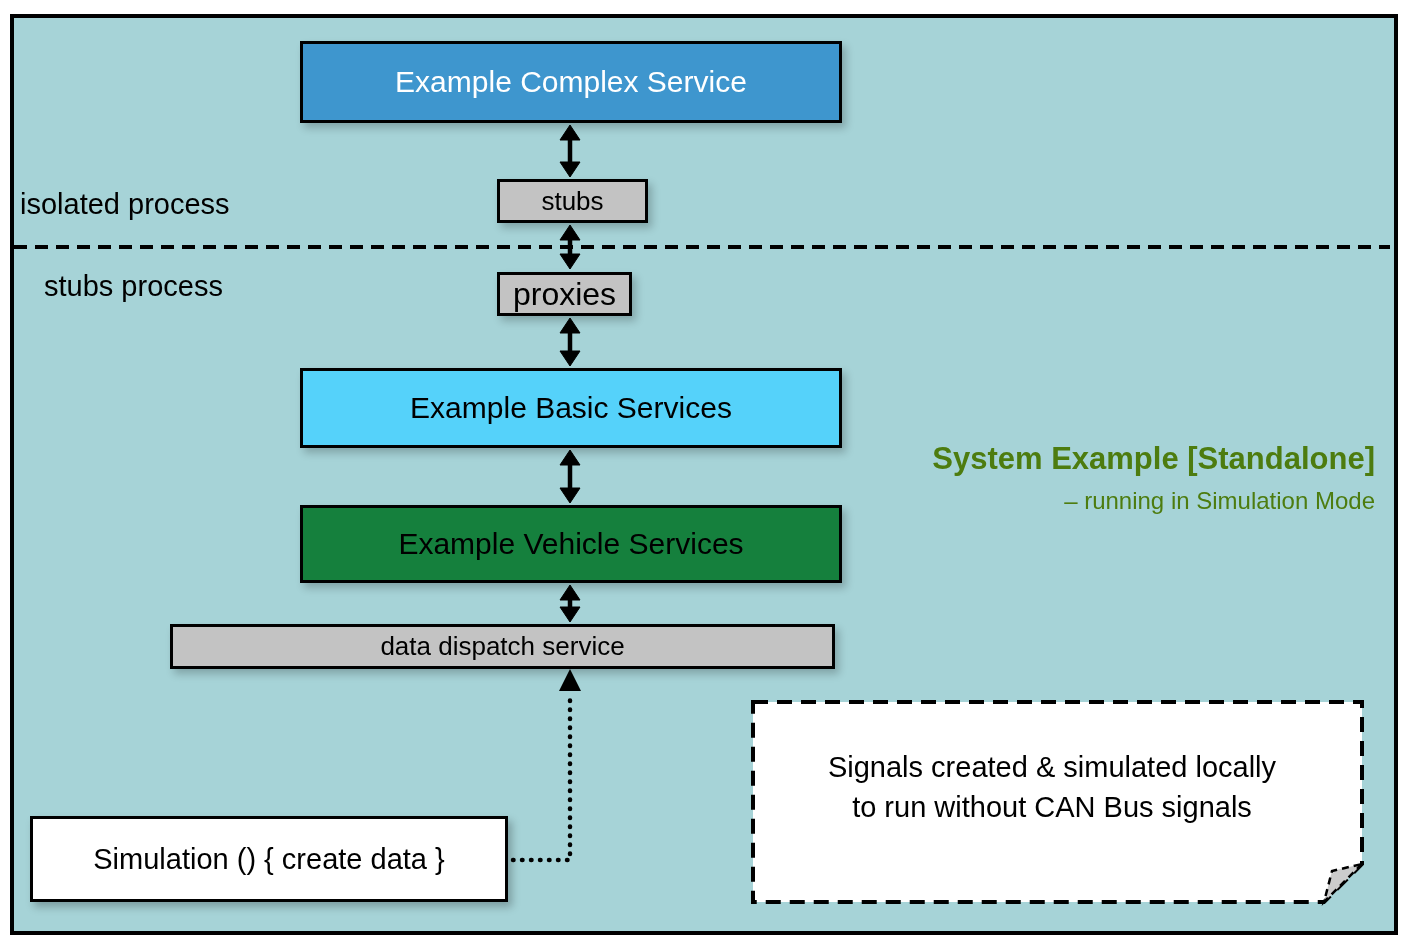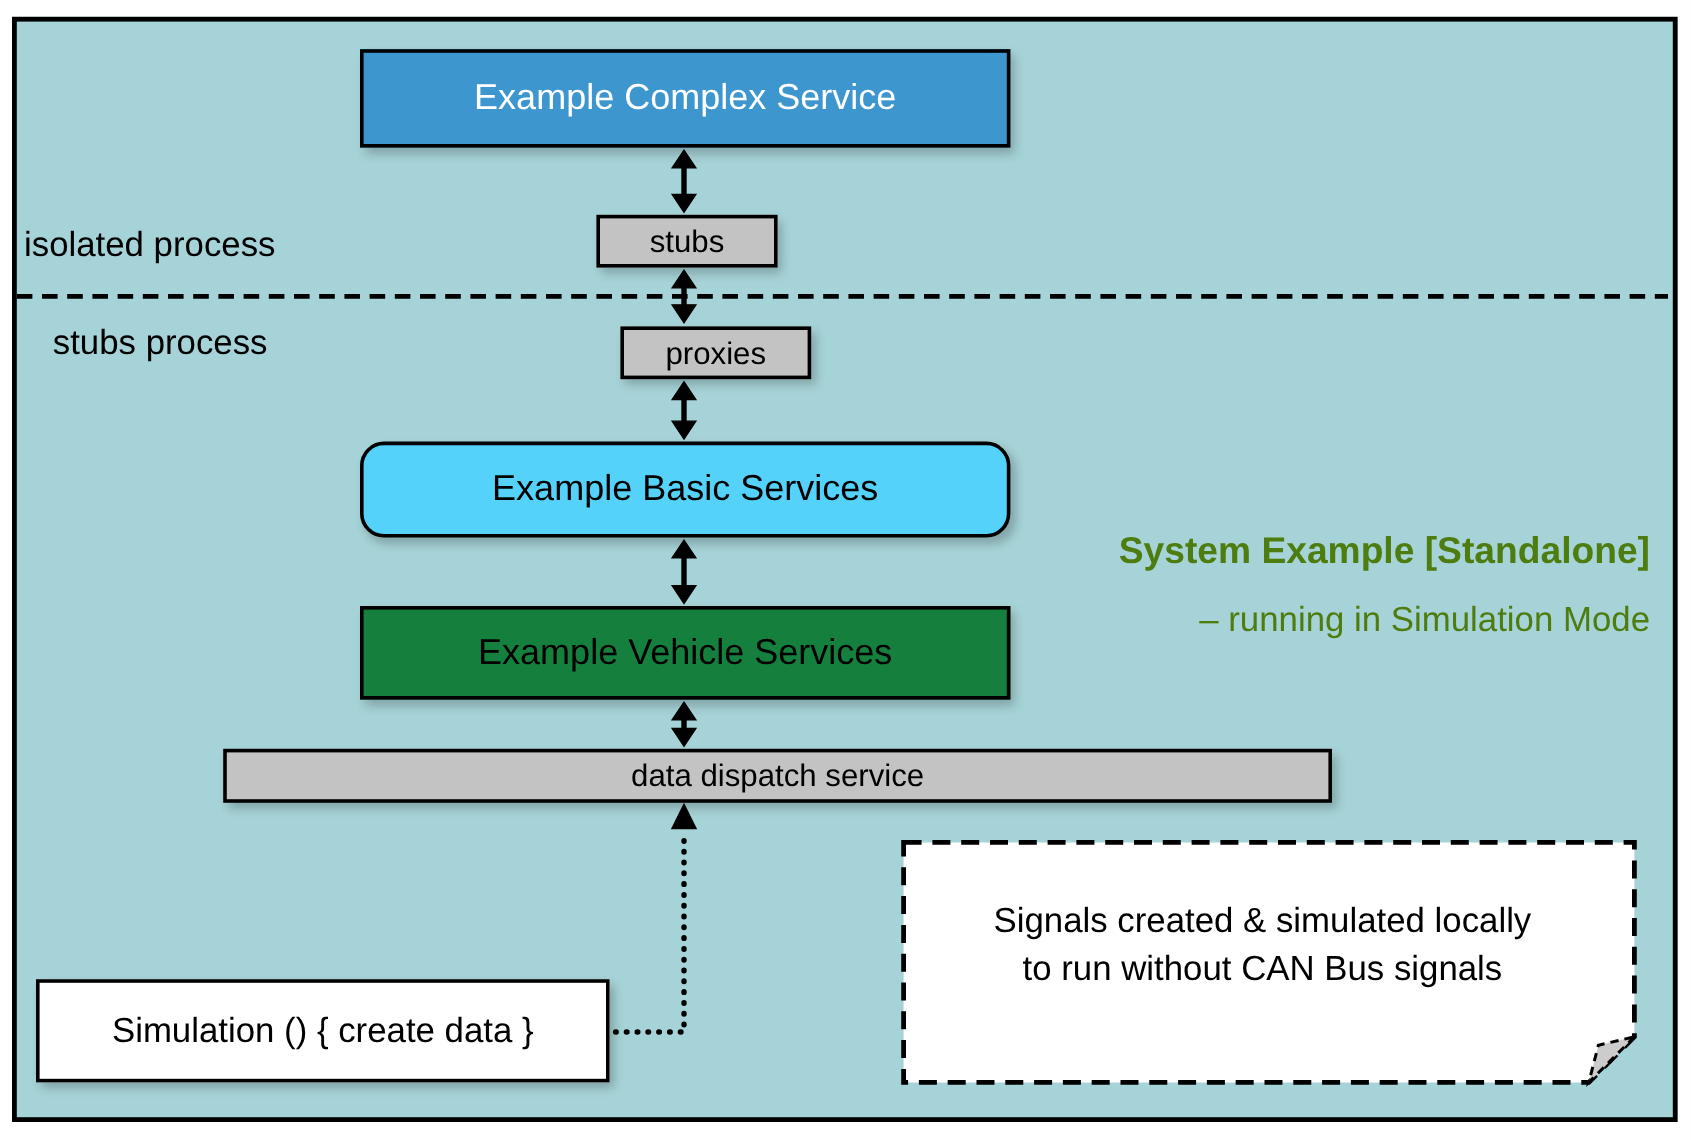--- a/index.html
+++ b/index.html
@@ -11,34 +11,34 @@
   }
   .overlay { position:absolute; left:0; top:0; width:1409px; height:950px; pointer-events:none; }
 
   .node {
     position:absolute; display:flex; align-items:center; justify-content:center;
     border:3px solid #000; color:#000; text-align:center;
     box-shadow:4px 5px 8px rgba(0,0,0,0.22);
   }
   .node-complex  { left:300px; top:41px;  width:542px; height:82px; font-size:30px; color:#fff; }
   .node-stubs    { left:497px; top:179px; width:151px; height:44px; font-size:26px; }
-  .node-proxies  { left:497px; top:272px; width:159px; height:44px; font-size:26px;margin-left:20px; }
-  .node-basic    { left:300px; top:368px; width:542px; height:80px; font-size:30px;border-radius:20px; }
+  .node-proxies  { left:497px; top:272px; width:135px; height:44px; font-size:32px; }
+  .node-basic    { left:300px; top:368px; width:542px; height:80px; font-size:30px; }
   .node-vehicle  { left:300px; top:505px; width:542px; height:78px; font-size:30px; }
-  .node-dispatch { left:186px; top:624px; width:924px; height:45px; font-size:26px; }
+  .node-dispatch { left:170px; top:624px; width:665px; height:45px; font-size:26px; }
   .node-sim      { left:30px;  top:816px; width:478px; height:86px; font-size:29px; background:#fff; box-shadow:4px 5px 8px rgba(0,0,0,0.25); }
 
   .zone-label { position:absolute; font-size:29px; color:#000; white-space:nowrap; }
   .lbl-isolated { left:20px;  top:188px;text-align:center; }
   .lbl-core     { left:44px;  top:270px; }
   .lbl-border   { right:32px; top:190px; }
 
   .caption { position:absolute; right:34px; top:441px; text-align:right; color:#4d7c0f; }
   .caption-title { font-size:31px; font-weight:bold; }
-  .caption-sub   { font-size:29px; margin-top:24px; }
+  .caption-sub   { font-size:24px; margin-top:10px; }
 
   .note-svg { position:absolute; left:750px; top:699px; width:617px; height:208px; }
   .note-text { font-family:"Liberation Sans", sans-serif; font-size:29px; fill:#000; }
 </style>
 </head>
 <body>
 
 <div class="page">
   <div class="canvas"></div>
 

